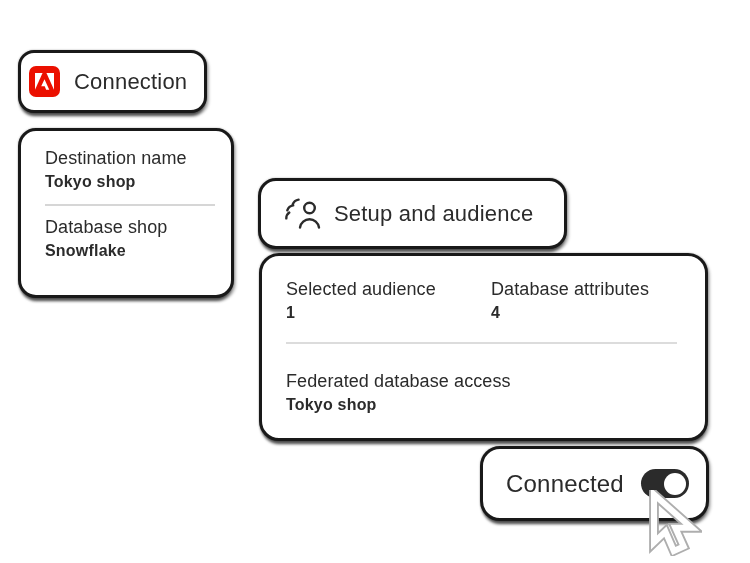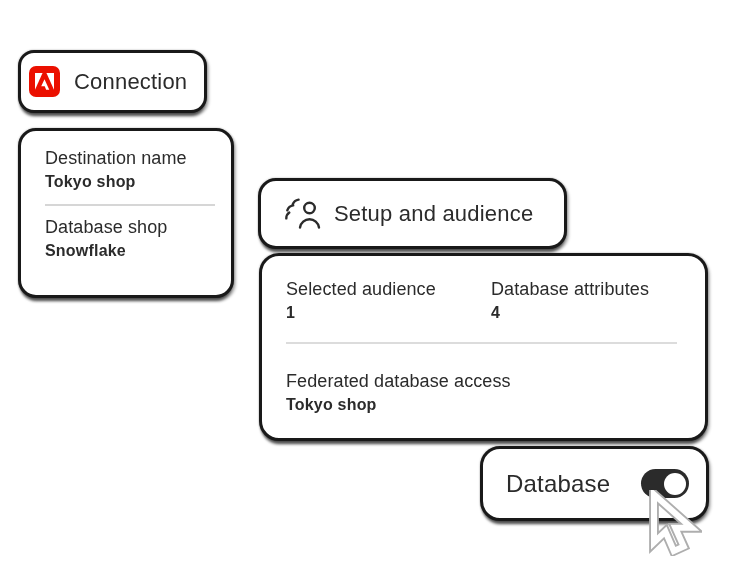--- a/index.html
+++ b/index.html
@@ -164,21 +164,21 @@
         <div class="field-label">Database attributes</div>
         <div class="field-value">4</div>
       </div>
     </div>
     <hr class="divider-wide">
     <div class="field-label fed-label">Federated database access</div>
     <div class="field-value">Tokyo shop</div>
   </section>
 
   <section class="card card-connected">
-    <span class="connected-label">Database</span>
+    <span class="connected-label">Connected</span>
     <span class="toggle" role="switch" aria-checked="true">
       <span class="knob"></span>
     </span>
   </section>
 
   <svg class="cursor" viewBox="0 0 36 44" aria-hidden="true">
     <path d="M4 3 L4 35 L11.6 27.7 L17.2 40.6 L23.8 37.6 L18.2 25.2 L29 25.2 Z" fill="none" stroke="#aeaeae" stroke-width="6.5" stroke-linejoin="miter"></path>
     <path d="M4 3 L4 35 L11.6 27.7 L17.2 40.6 L23.8 37.6 L18.2 25.2 L29 25.2 Z" fill="none" stroke="#ffffff" stroke-width="4" stroke-linejoin="miter"></path>
   </svg>
 

